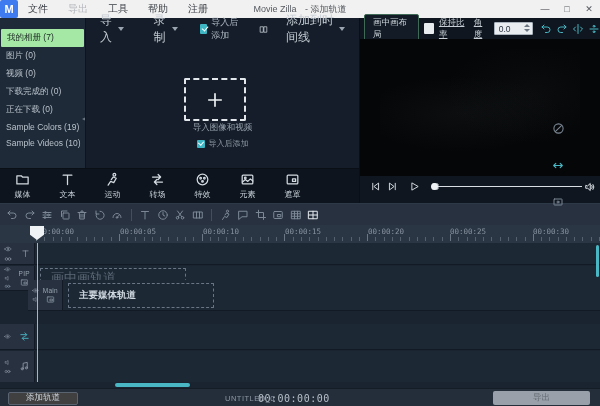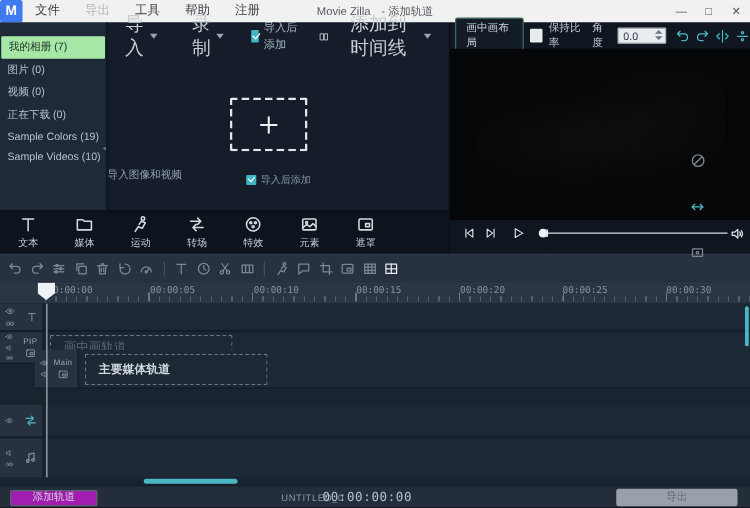--- a/index.html
+++ b/index.html
@@ -20,40 +20,40 @@
   .left-group{width:360px;height:185px;display:flex;flex-direction:column;border-right:1px solid #0a0f16;}
   .left-top{display:flex;height:150px;}
   
   .sidebar{width:85px;background:#1e2a38;padding-top:11px;position:relative;}
   .sb-item{padding:3px 6px;font-size:8.5px;color:#b9c2cb;white-space:nowrap;overflow:hidden;}
   .sb-item.selected{background:#a5e7a5;color:#1c2a24;margin:0 1px;border-radius:1px;}
   .sb-collapse{position:absolute;right:-1px;top:96px;color:#6c7682;font-size:8px;}
   
   .media{flex:1;background:#141d29;position:relative;border-left:1px solid #0d1420;}
   .media-toolbar{display:flex;align-items:center;height:22px;padding:0 10px;gap:4px;}
-  .mt-btn{display:flex;align-items:center;gap:4px;font-size:15px;color:#c6cdd4;padding:2px 4px;}
+  .mt-btn{display:flex;align-items:center;gap:4px;font-size:12px;color:#c6cdd4;padding:2px 4px;}
   .caret{width:0;height:0;border-left:3.5px solid transparent;border-right:3.5px solid transparent;border-top:4px solid #9aa5b1;display:inline-block;}
   .chk{width:10px;height:10px;background:#3fb6c4;border-radius:1px;position:relative;display:inline-block;}
   .chk::after{content:"";position:absolute;left:2.5px;top:1px;width:3px;height:5px;border:solid #fff;border-width:0 1.5px 1.5px 0;transform:rotate(40deg);}
   .chk.empty{background:#e8ecef;}
   .chk.empty::after{display:none;}
   .dropzone{position:absolute;left:98px;top:60px;width:62px;height:43px;border:2px dashed #e2e7ec;border-radius:2px;display:flex;align-items:center;justify-content:center;color:#eef2f5;}
-  .drop-hint{position:absolute;left:0;right:0;top:116px;font-size:8.5px;color:#97a2ae;}
+  .drop-hint{position:absolute;left:0;right:0;top:104px;text-align:center;font-size:8.5px;color:#97a2ae;}
   .drop-chk-row{position:absolute;left:0;right:0;top:120px;display:flex;align-items:center;justify-content:center;gap:4px;font-size:8px;color:#8b96a2;}
   .chk.small{width:8px;height:8px;}
   .chk.small::after{left:2px;top:0.5px;width:2.5px;height:4px;}
   
   .tabs{height:35px;background:#0d141d;border-top:1px solid #0a0f16;display:flex;}
   .tab{width:45px;display:flex;flex-direction:column;align-items:center;justify-content:center;gap:2px;color:#d3dae0;}
   .tab-label{font-size:8px;color:#c8d0d8;}
   
   .preview{width:240px;height:185px;background:#0f161f;position:relative;}
   .pv-topbar{position:absolute;left:0;top:0;width:240px;height:21px;display:flex;align-items:center;padding-left:4px;gap:5px;}
   .pip-btn{border:1px solid #3f6b56;border-radius:2px;padding:1.5px 8px;font-size:8.5px;color:#cfd6dc;background:#131b26;}
-  .pv-label{font-size:8.5px;color:#c6cdd4;}
+  .pv-label{font-size:8.5px;color:#c6cdd4;text-decoration:underline;}
   .num-input{width:44px;height:13px;background:#e9edf0;border:1px solid #aab3bc;border-radius:1px;display:flex;align-items:center;font-size:8.5px;color:#2b3440;padding-left:4px;position:relative;}
   .spinners{position:absolute;right:2px;top:1px;display:flex;flex-direction:column;gap:1.5px;}
   .sp-up{width:0;height:0;border-left:3px solid transparent;border-right:3px solid transparent;border-bottom:3.5px solid #6b7682;}
   .sp-dn{width:0;height:0;border-left:3px solid transparent;border-right:3px solid transparent;border-top:3.5px solid #6b7682;}
   .pv-icons{display:flex;gap:4px;margin-left:2px;color:#49b8c4;}
   .video{position:absolute;left:0;top:21px;width:240px;height:137px;background:#050607;overflow:hidden;}
   .noise1{position:absolute;left:20px;top:30px;width:200px;height:90px;background:radial-gradient(ellipse at 40% 50%,rgba(120,140,150,.06),transparent 60%);}
   .noise2{position:absolute;left:60px;top:10px;width:160px;height:110px;background:radial-gradient(ellipse at 70% 40%,rgba(100,120,135,.05),transparent 55%);}
   .playbar{position:absolute;left:0;top:158px;width:240px;height:20px;display:flex;align-items:center;color:#dfe5ea;}
   .pb-slider{position:absolute;left:72px;right:18px;top:9.5px;height:1.5px;background:#d7dde2;}
@@ -81,21 +81,21 @@
   .th-left{position:absolute;left:4px;top:0;height:100%;display:flex;flex-direction:column;justify-content:center;gap:2px;}
   .th-right{position:absolute;right:4px;top:0;height:100%;display:flex;flex-direction:column;align-items:center;justify-content:center;gap:1px;}
   .th-label{font-size:6.5px;color:#9aa5b0;letter-spacing:0.3px;}
   .dashed-box{position:absolute;border:1px dashed #6a7685;border-radius:1px;display:flex;align-items:center;padding-left:10px;}
   .playhead-line{position:absolute;left:36.5px;top:0;width:1px;height:139px;background:#dfe6ecbb;z-index:4;}
   .vscroll{position:absolute;right:1px;top:2px;width:3.5px;height:32px;background:#49b8c4;border-radius:2px;}
   
   .hscroll{position:absolute;left:0;top:382px;width:600px;height:6px;background:#1a2330;}
   .hs-thumb{position:absolute;left:115px;top:1px;width:75px;height:4px;background:#49b8c4;border-radius:2px;}
   .statusbar{position:absolute;left:0;top:388px;width:600px;height:18px;background:#242e3b;border-top:1px solid #141c26;display:flex;align-items:center;}
-  .addtrack-btn{position:absolute;left:8px;top:2.5px;width:70px;height:13px;background:#a21caf;border:1px solid #5a6470;border-radius:2px;color:#ccd3da;font-size:8.5px;display:flex;align-items:center;justify-content:center;}
+  .addtrack-btn{position:absolute;left:8px;top:2.5px;width:70px;height:13px;background:#404040;border:1px solid #5a6470;border-radius:2px;color:#ccd3da;font-size:8.5px;display:flex;align-items:center;justify-content:center;}
   .proj-name{position:absolute;left:225px;top:5px;font-size:7.5px;color:#8d97a3;letter-spacing:0.5px;}
   .sb-timecode{position:absolute;left:258px;top:3.5px;font-size:10px;color:#b7c0c9;}
   .export-btn{position:absolute;left:493px;top:2px;width:97px;height:14px;background:#99a0a9;border-radius:2px;color:#636a72;font-size:8.5px;display:flex;align-items:center;justify-content:center;}
 </style>
 </head>
 <body>
 
 <svg width="0" height="0" style="position:absolute">
   <defs>
     <symbol id="i-folder" viewBox="0 0 24 24">
@@ -296,20 +296,21 @@
     </div>
   </div>
 
   <div class="upper">
     <div class="left-group">
       <div class="left-top">
         <aside class="sidebar">
           <div class="sb-item selected">我的相册 (7)</div>
           <div class="sb-item">图片 (0)</div>
           <div class="sb-item">视频 (0)</div>
+          <div class="sb-item">下载完成的 (0)</div>
           <div class="sb-item">正在下载 (0)</div>
           <div class="sb-item">Sample Colors (19)</div>
           <div class="sb-item">Sample Videos (10)</div>
           <div class="sb-collapse">◂</div>
         </aside>
         <div class="media">
           <div class="media-toolbar">
             <div class="mt-btn">
                 <span>导入</span>
                 <span class="caret"></span>
@@ -340,29 +341,29 @@
           <div class="drop-hint">导入图像和视频</div>
           <div class="drop-chk-row">
             <span class="chk small"></span>
             <span>导入后添加</span>
           </div>
         </div>
       </div>
       <div class="tabs">
         <div class="tab">
             <svg class="ic" width="15" height="15">
-              <use href="#i-text"></use>
-            </svg>
-            <span class="tab-label">文本</span>
+              <use href="#i-folder"></use>
+            </svg>
+            <span class="tab-label">媒体</span>
           </div>
         <div class="tab">
             <svg class="ic" width="15" height="15">
-              <use href="#i-folder"></use>
-            </svg>
-            <span class="tab-label">媒体</span>
+              <use href="#i-text"></use>
+            </svg>
+            <span class="tab-label">文本</span>
           </div>
         <div class="tab">
             <svg class="ic" width="15" height="15">
               <use href="#i-motion"></use>
             </svg>
             <span class="tab-label">运动</span>
           </div>
         <div class="tab">
             <svg class="ic" width="15" height="15">
               <use href="#i-trans"></use>
@@ -600,21 +601,21 @@
             </svg>
         </div>
         <div class="th-right">
           <span class="th-label">PIP</span>
           <svg class="ic" width="9" height="9">
               <use href="#i-pip"></use>
             </svg>
         </div>
       </div>
       <div class="dashed-box" style="left:40px;top:2px;width:146px;height:20px;">
-        <span style="font-size:10px;color:#5c6775;">画中画轨道</span>
+        <span style="font-size:13px;color:#5c6775;">画中画轨道</span>
       </div>
     </div>
 
     <div class="trow" style="top:37px;height:31px;margin-left:28px;">
       <div class="thead">
         <div class="th-left">
           <svg class="ic" width="7" height="7">
               <use href="#i-eye"></use>
             </svg>
           <svg class="ic" width="7" height="7">

